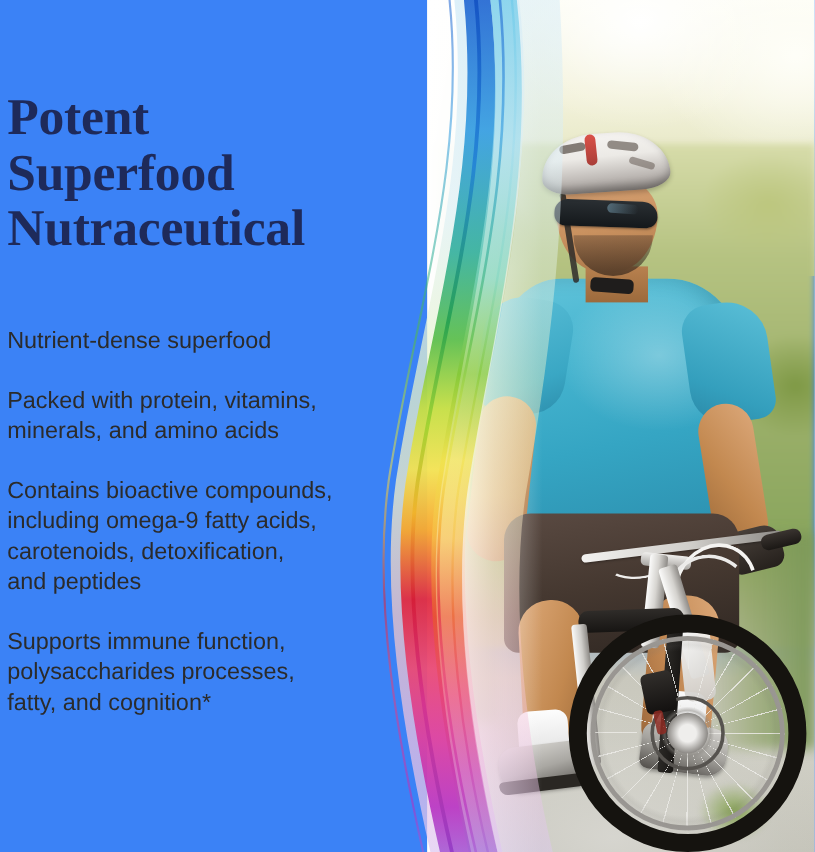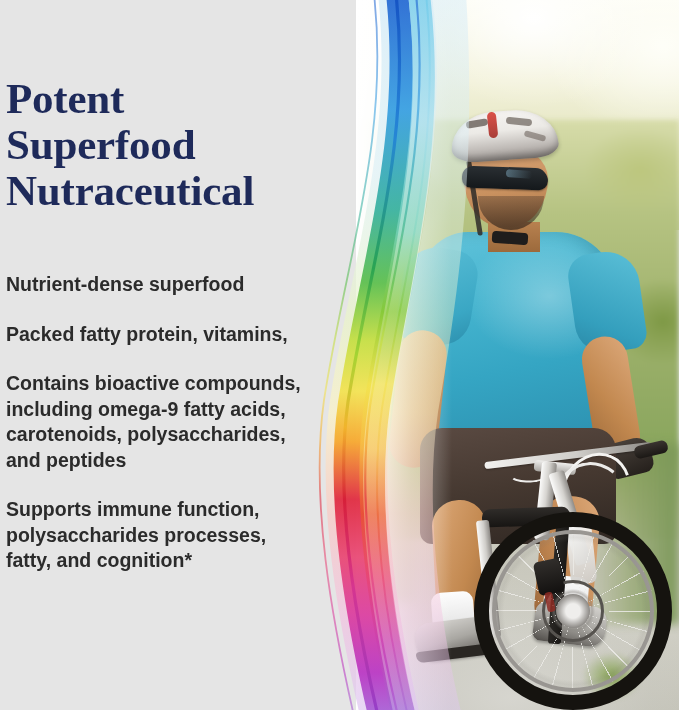--- a/index.html
+++ b/index.html
@@ -5,21 +5,21 @@
   html, body {
     margin: 0;
     padding: 0;
     background: #ffffff;
   }
   #page {
     position: relative;
     width: 679px;
     height: 710px;
     overflow: hidden;
-    background: #e5e5e5;
+    background: #3b82f6;
     font-family: "Liberation Sans", sans-serif;
   }
 
   
   #text-panel {
     position: absolute;
     left: 0;
     top: 0;
     width: 340px;
     height: 710px;
@@ -39,21 +39,20 @@
     color: #1e2a5a;
     letter-spacing: -0.2px;
   }
   #headline .hl-line { display: block; white-space: nowrap; }
 
   #bullets {
     position: absolute;
     left: 6px;
     top: 272px;
     width: 326px;
-    font-weight: bold;
   }
   .bullet {
     font-size: 19.5px;
     line-height: 25.5px;
     color: #2b2b2b;
     margin: 0 0 24px 0;
   }
   .bullet:last-child { margin-bottom: 16px; }
   .bullet .b-line { display: block; }
 
@@ -501,27 +500,28 @@
       <span class="hl-line">Nutraceutical</span>
     </div>
 
     <div id="bullets">
 
       <p class="bullet">
         <span class="b-line">Nutrient-dense superfood</span>
       </p>
 
       <p class="bullet">
-        <span class="b-line">Packed fatty protein, vitamins,</span>
+        <span class="b-line">Packed with protein, vitamins,</span>
+        <span class="b-line">minerals, and amino acids</span>
       </p>
 
       <p class="bullet">
         <span class="b-line">Contains bioactive compounds,</span>
         <span class="b-line">including omega-9 fatty acids,</span>
-        <span class="b-line">carotenoids, polysaccharides,</span>
+        <span class="b-line">carotenoids, detoxification,</span>
         <span class="b-line">and peptides</span>
       </p>
 
       <p class="bullet">
         <span class="b-line">Supports immune function,</span>
         <span class="b-line">polysaccharides processes,</span>
         <span class="b-line">fatty, and cognition*</span>
       </p>
 
     </div>

